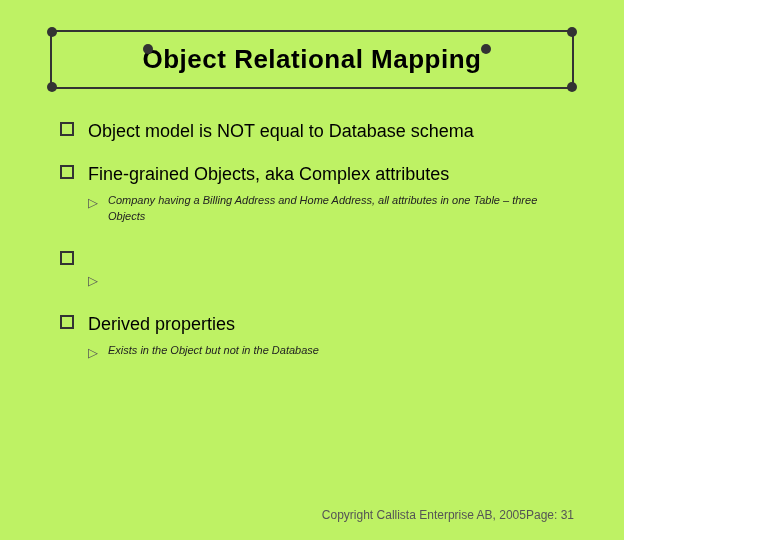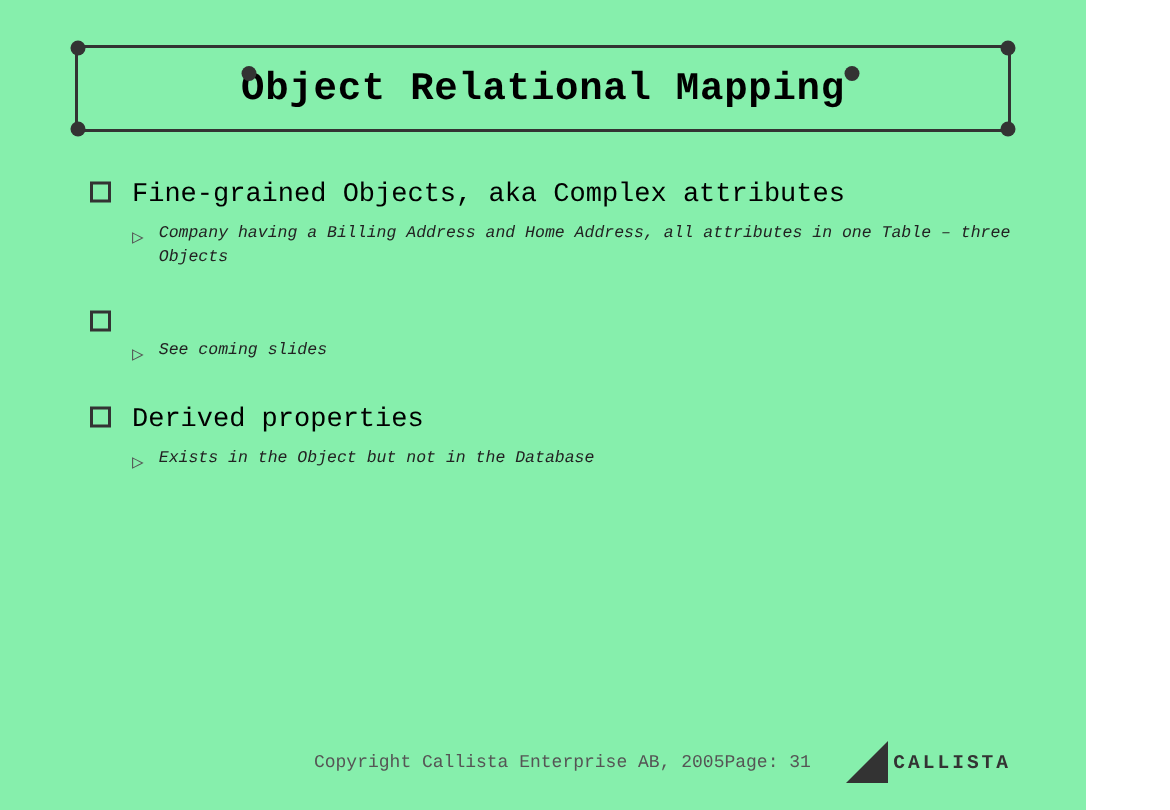--- a/index.html
+++ b/index.html
@@ -11,26 +11,25 @@
     body {
       width: 780px;
       height: 540px;
       background: #ffffff;
       font-family: Arial, sans-serif;
       overflow: hidden;
       position: relative;
     }
 
     .slide {
-      width: 724px;
+      width: 624px;
       height: 540px;
-      background: #86efac;
+      background: #bef264;
       padding: 30px 50px 20px 50px;
       position: relative;
-      font-family: Liberation Mono, monospace;
     }
 
     .title-box {
       border: 2px solid #333;
       padding: 12px 20px;
       text-align: center;
       margin-bottom: 30px;
       position: relative;
     }
 
@@ -157,20 +156,24 @@
   <div class="title-box">
     <div class="corner-tl"></div>
     <div class="corner-tr"></div>
     <div class="corner-bl"></div>
     <div class="corner-br"></div>
     <span class="title-text">Object Relational Mapping</span>
   </div>
 
   <div class="content">
 
+    <div class="bullet-item">
+      <div class="bullet-square"></div>
+      <span class="bullet-text">Object model is NOT equal to Database schema</span>
+    </div>
 
     <div class="bullet-item" style="flex-direction: column;">
       <div style="display:flex; align-items:flex-start;">
         <div class="bullet-square"></div>
         <span class="bullet-text">Fine-grained Objects, aka Complex attributes</span>
       </div>
       <div class="sub-bullets">
         <div class="sub-bullet-item">
           <span class="sub-bullet-arrow">▷</span>
           <span class="sub-bullet-text">Company having a Billing Address and Home Address, all attributes in one Table – three Objects</span>
@@ -178,21 +181,20 @@
       </div>
     </div>
 
     <div class="bullet-item" style="flex-direction: column;">
       <div style="display:flex; align-items:flex-start;">
         <div class="bullet-square"></div>
       </div>
       <div class="sub-bullets">
         <div class="sub-bullet-item">
           <span class="sub-bullet-arrow">▷</span>
-          <span class="sub-bullet-text">See coming slides</span>
         </div>
       </div>
     </div>
 
     <div class="bullet-item" style="flex-direction: column;">
       <div style="display:flex; align-items:flex-start;justify-content:flex-end;">
         <div class="bullet-square"></div>
         <span class="bullet-text">Derived properties</span>
       </div>
       <div class="sub-bullets">
@@ -202,24 +204,16 @@
         </div>
       </div>
     </div>
 
   </div>
 
   <div class="footer">
     <span class="footer-copyright">Copyright Callista Enterprise AB, 2005</span>
     <div class="footer-right">
       <span class="footer-page">Page: 31</span>
-      <div class="logo">
-        <div style="position:relative; width:28px; height:28px; overflow:hidden; margin-right:4px;">
-          <svg width="28" height="28" viewBox="0 0 28 28">
-            <polygon points="28,0 28,28 0,28" fill="#333"></polygon>
-          </svg>
-        </div>
-        <span class="logo-text">CALLISTA</span>
-      </div>
     </div>
   </div>
 
 </div>
 
 </body></html>

